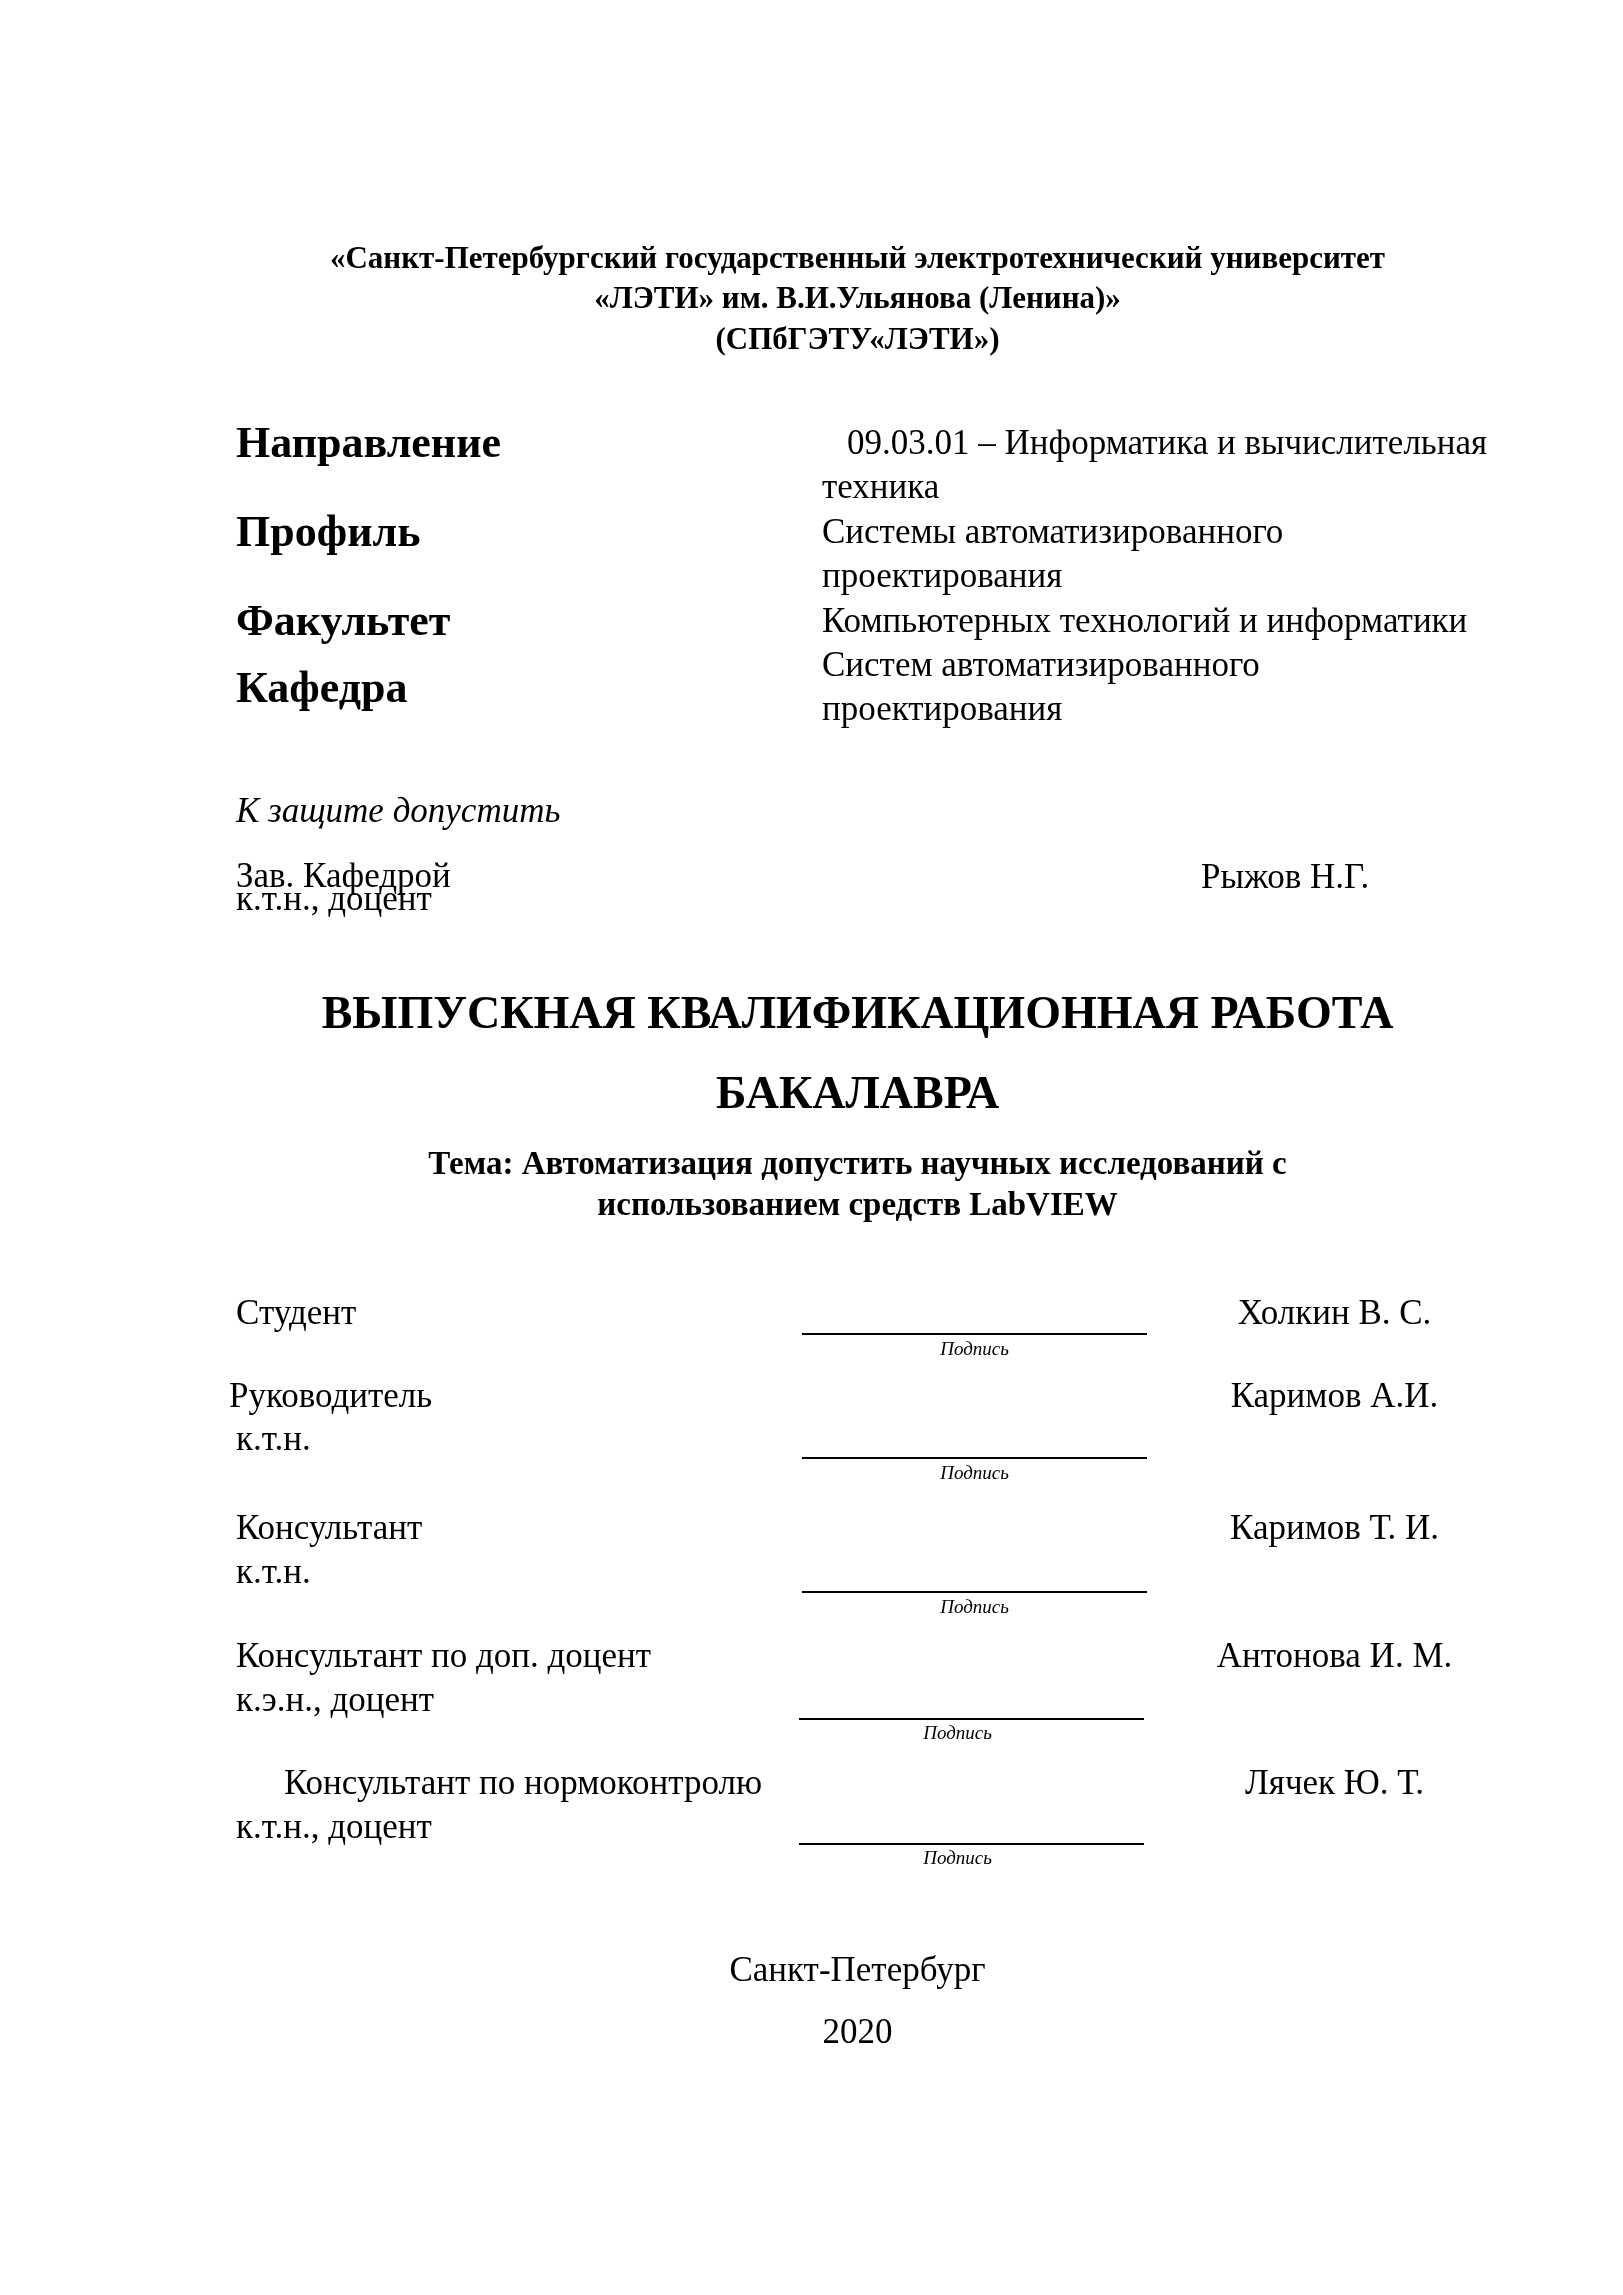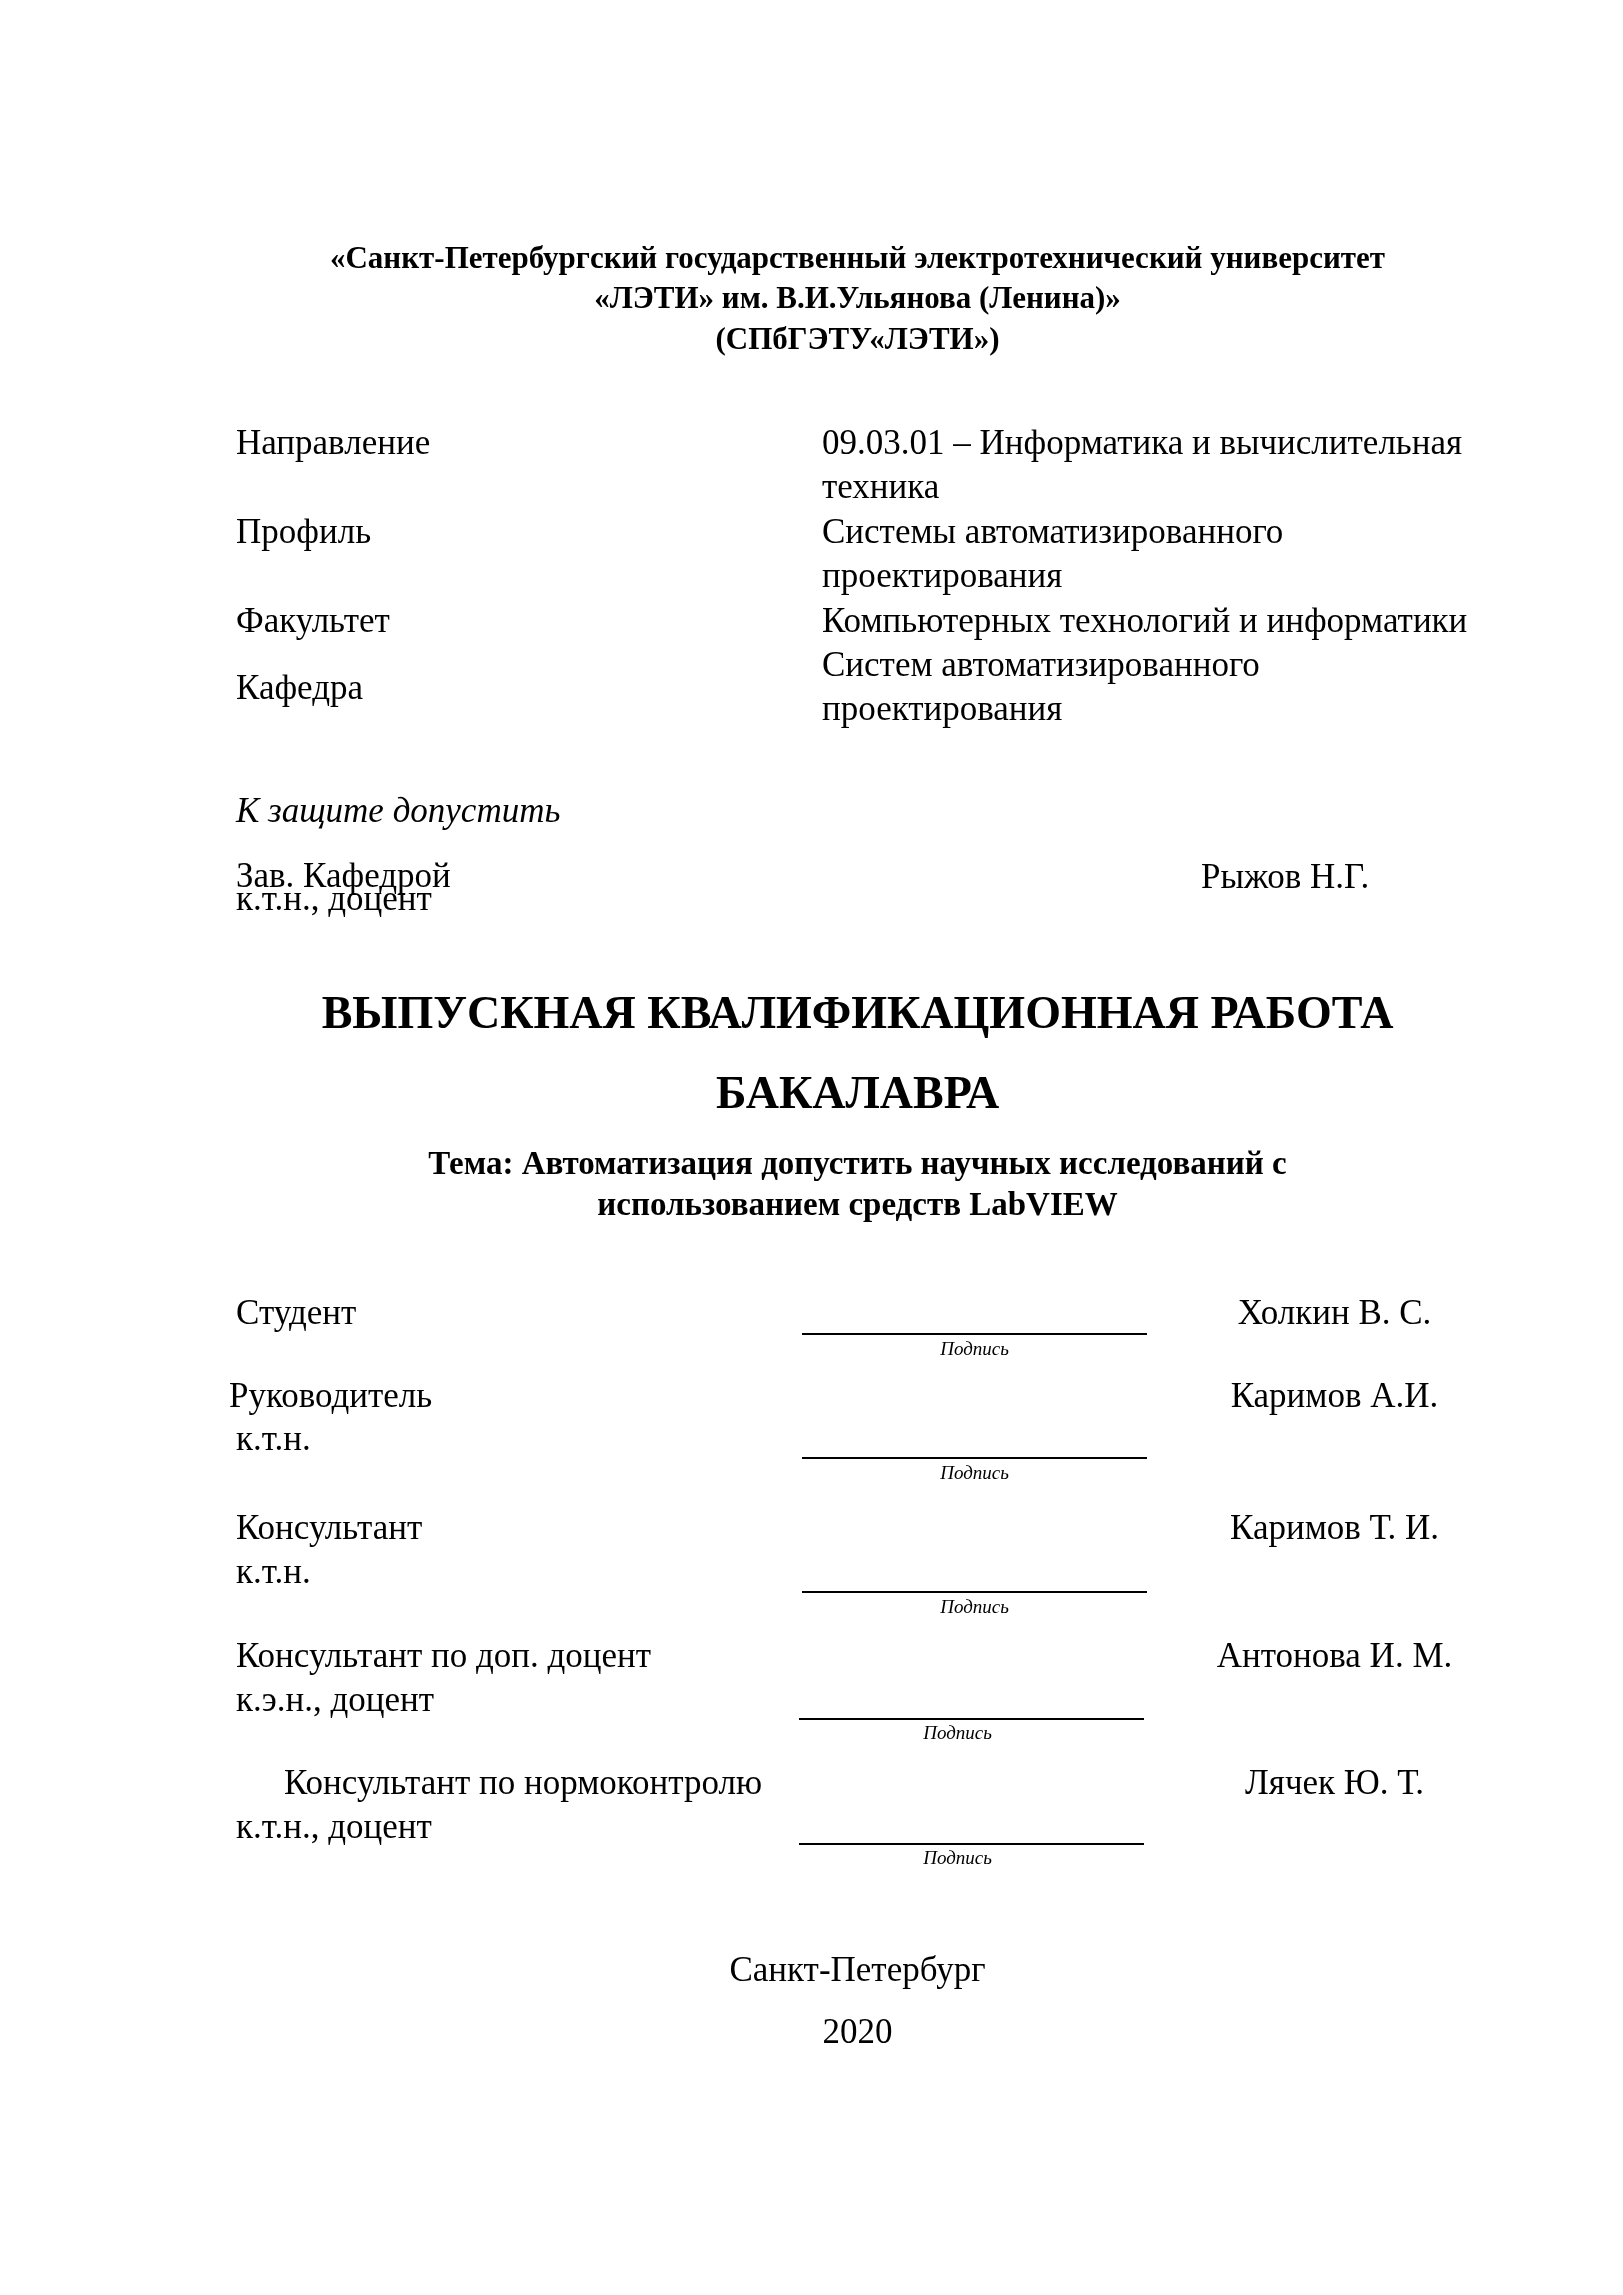--- a/index.html
+++ b/index.html
@@ -4,39 +4,39 @@
   <style>
     html, body { margin: 0; padding: 0; background: #ffffff; }
     body {
       width: 1623px; height: 2295px; position: relative; overflow: hidden;
       font-family: "Liberation Serif", "DejaVu Serif", serif;
       color: #000000;
     }
     .abs { position: absolute; white-space: nowrap; }
     .center { left: 0; width: 1623px; text-align: center; padding-left: 46px; }
     .uni { font-weight: bold; font-size: 31px; line-height: 38px; }
-    .lbl { font-weight: normal; font-size: 35px; line-height: 41px; }
+    .lbl { font-weight: bold; font-size: 44px; line-height: 41px; }
     .txt { font-size: 35px; line-height: 41px; }
     .ital { font-style: italic; }
     .title { font-weight: bold; font-size: 46px; line-height: 53px; }
     .topic { font-weight: bold; font-size: 33px; line-height: 39px; }
     .sigline { position: absolute; left: 802px; width: 345px; height: 0; border-top: 2.4px solid #000; }
     .podpis { font-style: italic; font-size: 19px; line-height: 22px; text-align: center; width: 345px; }
     .name { width: 471px; text-align: center; left: 1099px; }
   </style>
 </head>
 <body>
 
 <div class="abs center uni" style="top:239px;">«Санкт-Петербургский государственный электротехнический университет</div>
 <div class="abs center uni" style="top:279px;">«ЛЭТИ» им. В.И.Ульянова (Ленина)»</div>
 <div class="abs center uni" style="top:320px;">(СПбГЭТУ«ЛЭТИ»)</div>
 
 <div>
   <div class="abs lbl" style="left:236px; top:422px;">Направление</div>
-  <div class="abs txt" style="left:822px; top:422px;">09.03.01 – Информатика и вычислительная</div>
+  <div class="abs txt" style="left:847px; top:422px;">09.03.01 – Информатика и вычислительная</div>
   <div class="abs txt" style="left:822px; top:466px;">техника</div>
 
   <div class="abs lbl" style="left:236px; top:511px;">Профиль</div>
   <div class="abs txt" style="left:822px; top:511px;">Системы автоматизированного</div>
   <div class="abs txt" style="left:822px; top:555px;">проектирования</div>
 
   <div class="abs lbl" style="left:236px; top:600px;">Факультет</div>
   <div class="abs txt" style="left:822px; top:600px;">Компьютерных технологий и информатики</div>
 
   <div class="abs lbl" style="left:236px; top:667px;">Кафедра</div>

